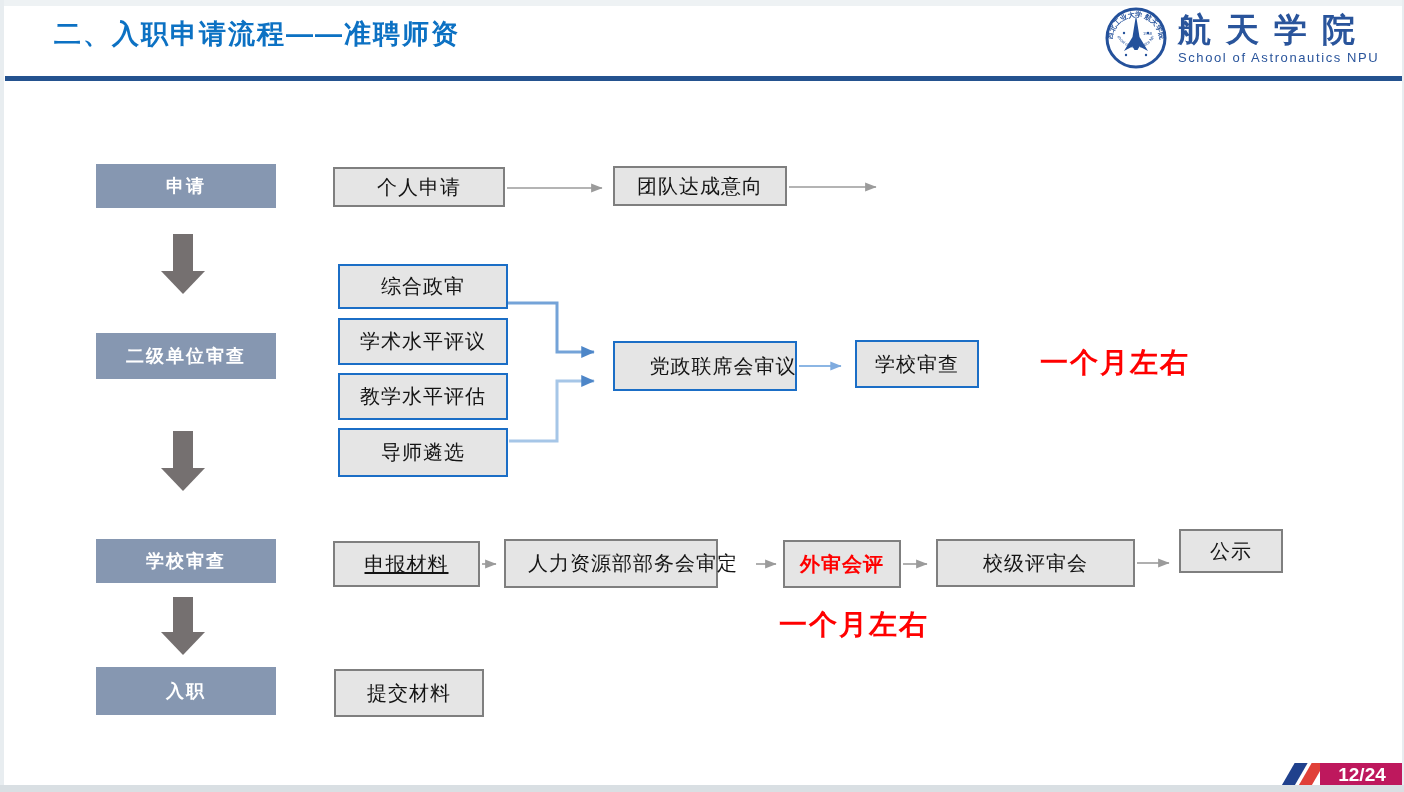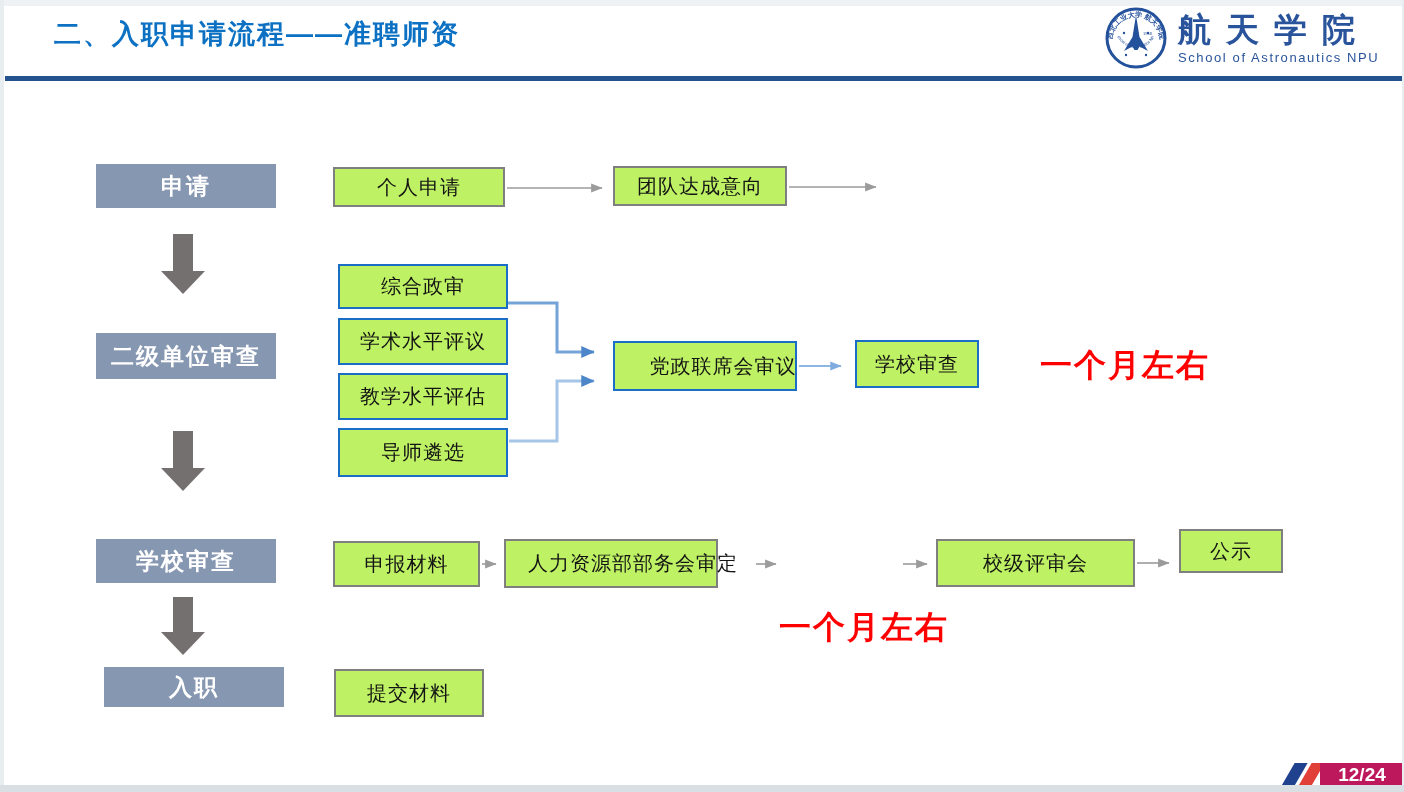--- a/index.html
+++ b/index.html
@@ -15,28 +15,28 @@
   .title{position:absolute;left:54px;top:16px;font-size:27px;font-weight:bold;color:#0C71C3;
          letter-spacing:2px;white-space:nowrap;}
   .rule{position:absolute;left:5px;top:76px;width:1399px;height:5px;background:#24528F;}
 
   .logo{position:absolute;left:1104px;top:6px;display:flex;align-items:center;}
   .logo-text{margin-left:10px;color:#29549B;}
   .logo-cn{font-family:"Liberation Serif", serif;font-size:33px;font-weight:bold;
            letter-spacing:15px;line-height:36px;white-space:nowrap;}
   .logo-en{font-size:13px;letter-spacing:1.6px;margin-top:2px;white-space:nowrap;}
 
-  .stage{position:absolute;background:#8697B1;color:#ffffff;font-weight:bold;font-size:23px;
+  .stage{position:absolute;background:#8697B1;color:#ffffff;font-weight:bold;font-size:18px;
          display:flex;align-items:center;justify-content:center;letter-spacing:2px;}
-  .box{position:absolute;background:#bef264;border:2px solid #7F7F7F;color:#141414;font-size:20px;
+  .box{position:absolute;background:#e5e5e5;border:2px solid #7F7F7F;color:#141414;font-size:20px;
        display:flex;align-items:center;justify-content:center;letter-spacing:1px;box-sizing:border-box;
        white-space:nowrap;}
   .box.blue{border-color:#1B6EC6;}
   .box.redtext{color:#FF0000;font-weight:bold;}
-  .note{position:absolute;color:#FF0000;font-weight:bold;font-size:32px;letter-spacing:2px;white-space:nowrap;}
+  .note{position:absolute;color:#FF0000;font-weight:bold;font-size:28px;letter-spacing:2px;white-space:nowrap;}
 
   .connectors{position:absolute;left:0;top:0;pointer-events:none;}
 
   .badge-bar{position:absolute;left:1320px;top:763px;width:84px;height:23px;background:#be185d;
              color:#ffffff;font-weight:bold;font-size:19px;display:flex;align-items:center;justify-content:center;}
   .stripe{position:absolute;top:763px;height:23px;width:13px;transform:skewX(-30deg);}
   .stripe-blue{left:1288px;background:#20418D;}
   .stripe-red{left:1305px;background:#E04038;}
 </style>
 </head>
@@ -113,35 +113,36 @@
     </g>
     <g fill="#757070">
       <rect x="173" y="597" width="20" height="35"></rect>
         <polygon points="161,632 205,632 183,655"></polygon>
     </g>
   </svg>
 
   <div class="stage" style="left:96px;top:164px;width:180px;height:44px;">申请</div>
   <div class="stage" style="left:96px;top:333px;width:180px;height:46px;">二级单位审查</div>
   <div class="stage" style="left:96px;top:539px;width:180px;height:44px;">学校审查</div>
-  <div class="stage" style="left:96px;top:667px;width:180px;height:40px;margin-left:8px;">入职</div>
+  <div class="stage" style="left:96px;top:667px;width:180px;height:48px;">入职</div>
 
   <div class="box" style="left:333px;top:167px;width:172px;height:40px;">个人申请</div>
   <div class="box" style="left:613px;top:166px;width:174px;height:40px;">团队达成意向</div>
 
   <div class="box blue" style="left:338px;top:264px;width:170px;height:45px;text-align:center;">综合政审</div>
   <div class="box blue" style="left:338px;top:318px;width:170px;height:47px;">学术水平评议</div>
   <div class="box blue" style="left:338px;top:373px;width:170px;height:47px;">教学水平评估</div>
   <div class="box blue" style="left:338px;top:428px;width:170px;height:49px;">导师遴选</div>
   <div class="box blue" style="left:613px;top:341px;width:184px;height:50px;padding-left:36px;">党政联席会审议</div>
   <div class="box blue" style="left:855px;top:340px;width:124px;height:48px;">学校审查</div>
   <div class="note" style="left:1040px;top:344px;">一个月左右</div>
 
-  <div class="box" style="left:333px;top:541px;width:147px;height:46px;">申报材料</div>
+  <div class="box" style="left:333px;top:541px;width:147px;height:46px;text-decoration:underline;">申报材料</div>
   <div class="box" style="left:504px;top:539px;width:214px;height:49px;padding-left:44px;">人力资源部部务会审定</div>
+  <div class="box redtext" style="left:783px;top:540px;width:118px;height:48px;">外审会评</div>
   <div class="box" style="left:936px;top:539px;width:199px;height:48px;">校级评审会</div>
   <div class="box" style="left:1179px;top:529px;width:104px;height:44px;">公示</div>
   <div class="note" style="left:779px;top:606px;">一个月左右</div>
 
   <div class="box" style="left:334px;top:669px;width:150px;height:48px;">提交材料</div>
 
   <div class="stripe stripe-blue"></div>
   <div class="stripe stripe-red"></div>
   <div class="badge-bar">12/24</div>
 

